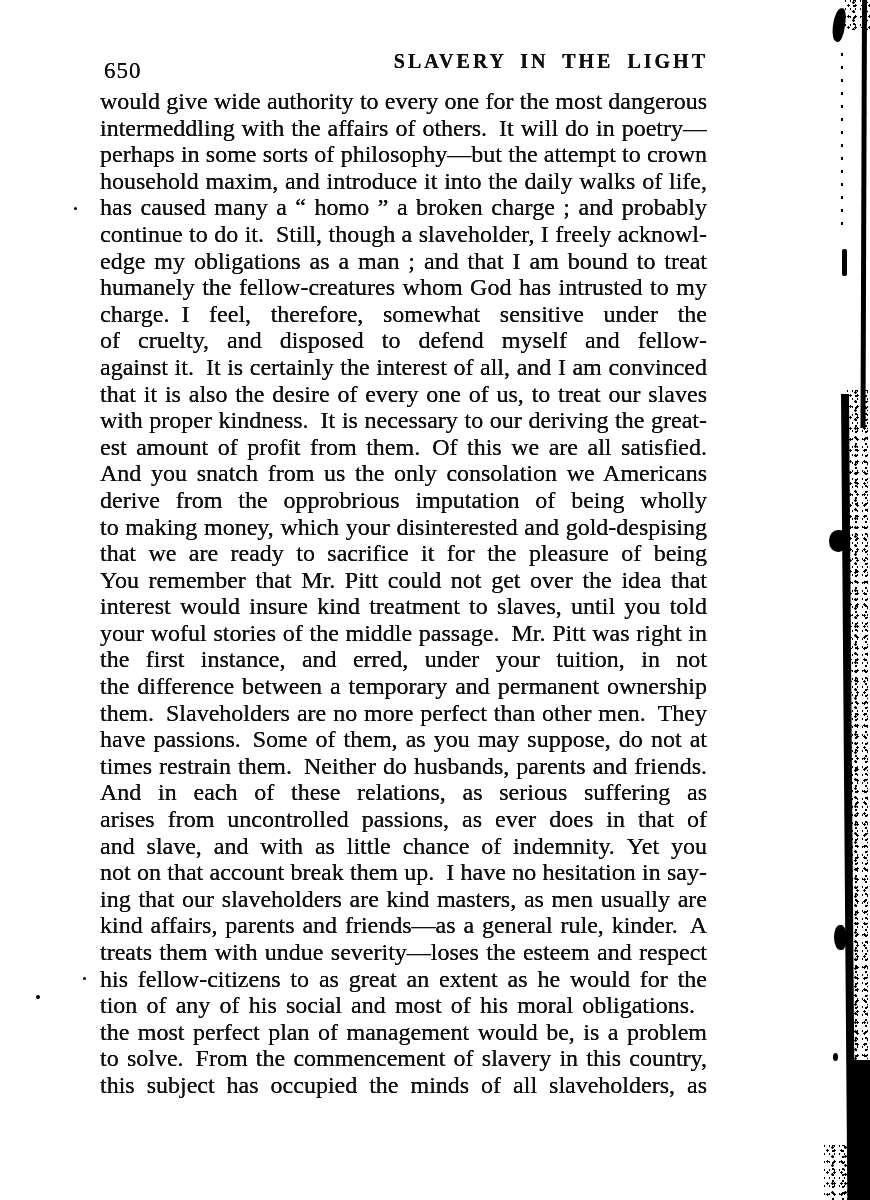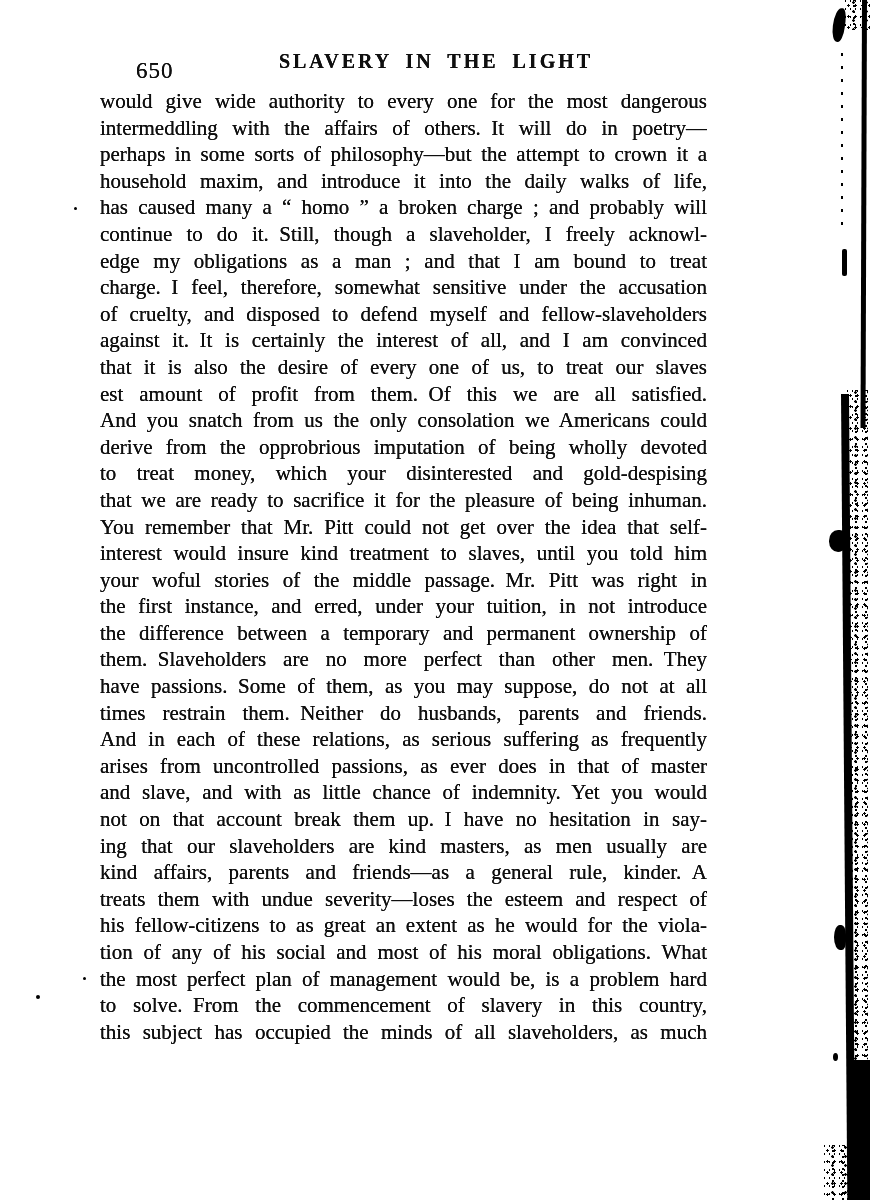--- a/index.html
+++ b/index.html
@@ -10,50 +10,50 @@
     background: #ffffff;
     overflow: hidden;
     font-family: "Liberation Serif", "DejaVu Serif", serif;
     color: #0f0f0f;
   }
 
   
   .running-head {
     position: absolute;
     top: 48px; left: 100px;
-    width: 608px; height: 40px; margin-left: 32px;
+    width: 608px; height: 40px;
   }
   .folio {
     position: absolute;
     left: 4px; top: 10px;
     font-size: 23px;
     letter-spacing: 1px;
     text-shadow: 0 0 0.4px #000;
   }
   .head-title {
     position: absolute;
     left: 0; right: 0; top: 2px;
-    text-align: center;
+    text-align: right;
     font-size: 20px;
     font-weight: bold;
     letter-spacing: 3px;
     word-spacing: 6px;
     text-shadow: 0 0 0.5px #000;
   }
 
   
   .text-block {
     position: absolute;
     top: 88px; left: 100px;
     width: 607px;
   }
   .line {
     height: 26.6px;
     line-height: 26.6px;
-    font-size: 21px;
+    font-size: 24px;
     text-align: justify;
     text-align-last: justify;
     white-space: normal;
     overflow: hidden;
     text-shadow: 0 0 0.45px #050505;
   }
 
   
   .art { position: absolute; background: #000; }
   .speckle {
@@ -99,28 +99,30 @@
   </header>
 
   <main class="text-block">
     <div class="line">would give wide authority to every one for the most dangerous</div>
     <div class="line">intermeddling with the affairs of others. It will do in poetry—</div>
     <div class="line">perhaps in some sorts of philosophy—but the attempt to crown it a</div>
     <div class="line">household maxim, and introduce it into the daily walks of life,</div>
     <div class="line">has caused many a “ homo ” a broken charge ; and probably will</div>
     <div class="line">continue to do it. Still, though a slaveholder, I freely acknowl-</div>
     <div class="line">edge my obligations as a man ; and that I am bound to treat</div>
+    <div class="line">humanely the fellow-creatures whom God has intrusted to my</div>
     <div class="line">charge. I feel, therefore, somewhat sensitive under the accusation</div>
     <div class="line">of cruelty, and disposed to defend myself and fellow-slaveholders</div>
     <div class="line">against it. It is certainly the interest of all, and I am convinced</div>
     <div class="line">that it is also the desire of every one of us, to treat our slaves</div>
+    <div class="line">with proper kindness. It is necessary to our deriving the great-</div>
     <div class="line">est amount of profit from them. Of this we are all satisfied.</div>
     <div class="line">And you snatch from us the only consolation we Americans could</div>
     <div class="line">derive from the opprobrious imputation of being wholly devoted</div>
-    <div class="line">to treat money, which your disinterested and gold-despising</div>
+    <div class="line">to making money, which your disinterested and gold-despising</div>
     <div class="line">that we are ready to sacrifice it for the pleasure of being inhuman.</div>
     <div class="line">You remember that Mr. Pitt could not get over the idea that self-</div>
     <div class="line">interest would insure kind treatment to slaves, until you told him</div>
     <div class="line">your woful stories of the middle passage. Mr. Pitt was right in</div>
     <div class="line">the first instance, and erred, under your tuition, in not introduce</div>
     <div class="line">the difference between a temporary and permanent ownership of</div>
     <div class="line">them. Slaveholders are no more perfect than other men. They</div>
     <div class="line">have passions. Some of them, as you may suppose, do not at all</div>
     <div class="line">times restrain them. Neither do husbands, parents and friends.</div>
     <div class="line">And in each of these relations, as serious suffering as frequently</div>

